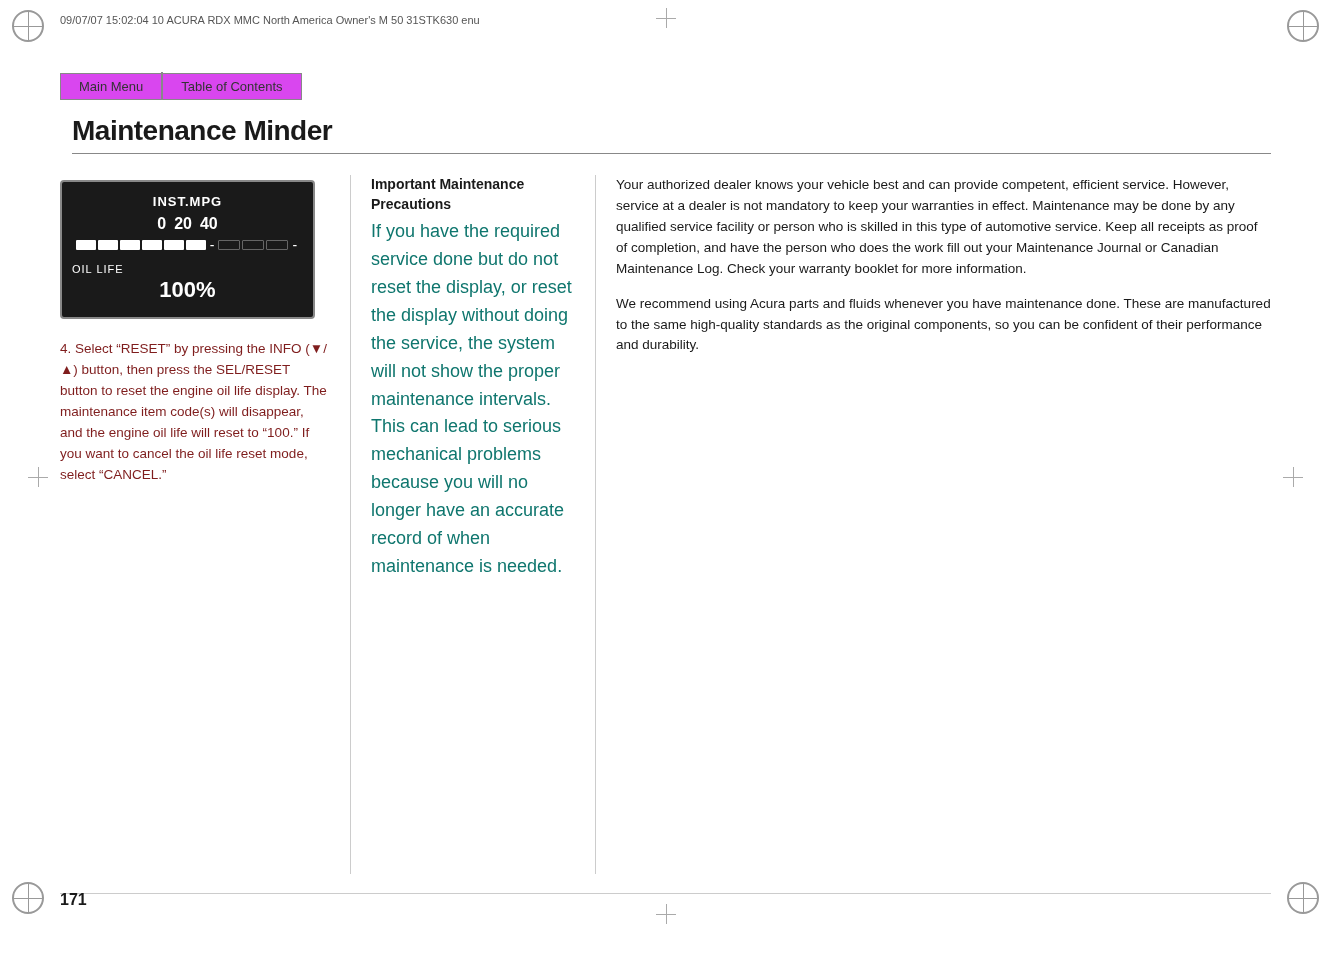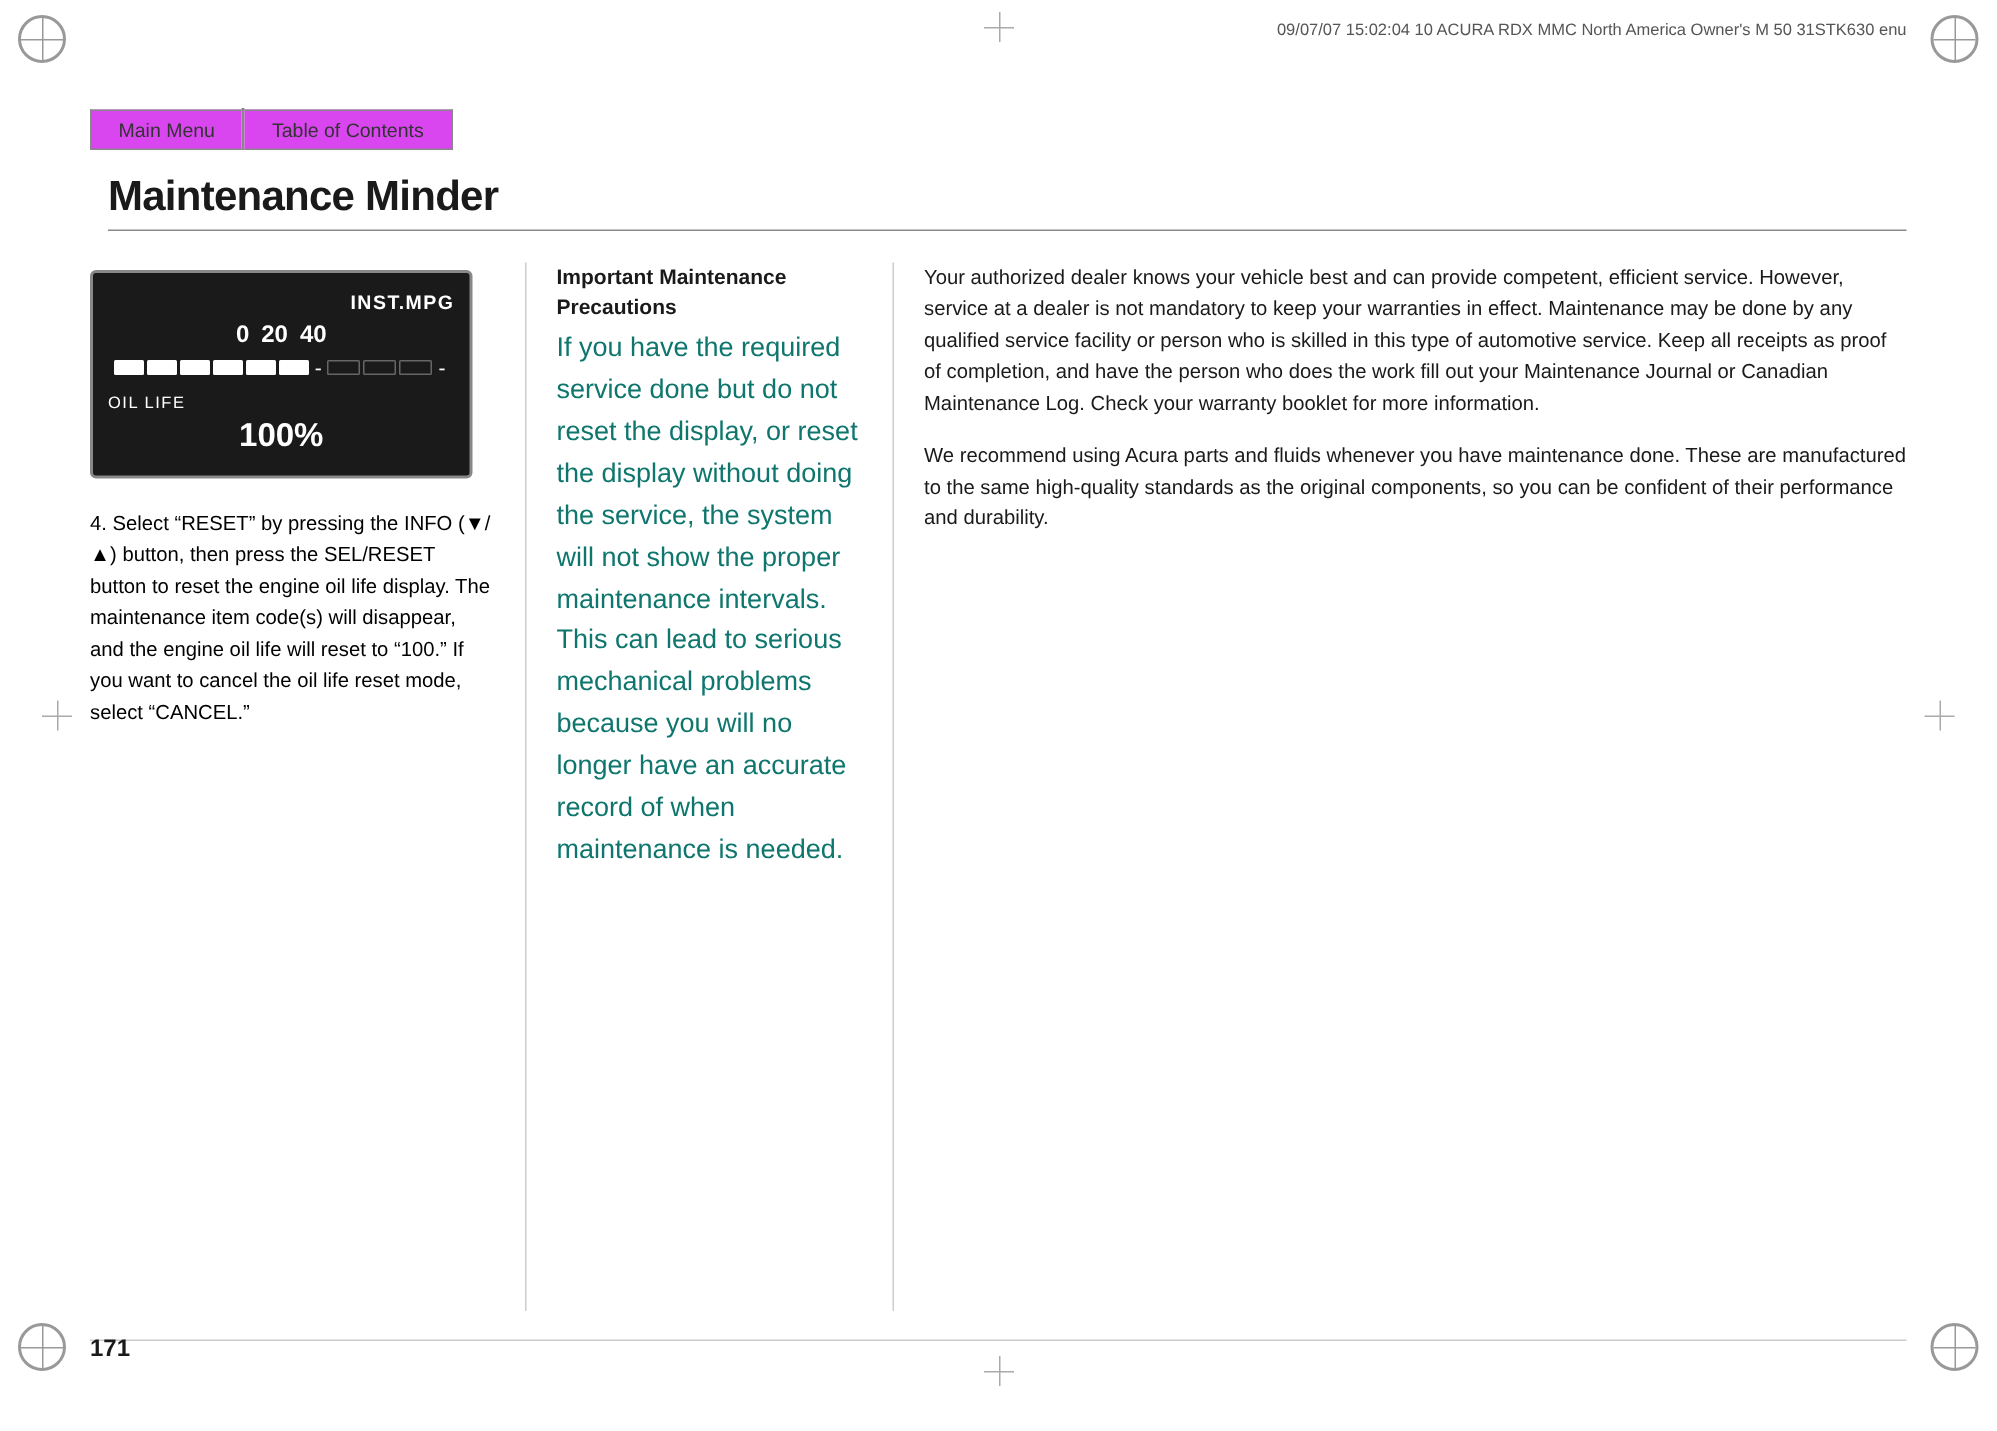--- a/index.html
+++ b/index.html
@@ -23,21 +23,21 @@
       padding: 0;
     }
 
     
     .metadata-bar {
       position: absolute;
       top: 14px;
       left: 60px;
       right: 60px;
       display: flex;
-      justify-content: flex-end;
+      justify-content: flex-start;
       font-size: 11px;
       color: #555;
       font-family: Arial, Helvetica, sans-serif;
     }
 
     
     .corner-decoration {
       position: absolute;
       width: 32px;
       height: 32px;
@@ -179,21 +179,21 @@
       border-radius: 4px;
       padding: 12px 10px 14px;
       margin-bottom: 20px;
       margin-top: 5px;
     }
 
     .display-inst-row {
       color: #ffffff;
       font-size: 13px;
       font-weight: bold;
-      text-align: right;
+      text-align: center;
       letter-spacing: 1px;
       margin-bottom: 6px;
       font-family: Arial, Helvetica, sans-serif;
     }
 
     .display-gauge-row {
       display: flex;
       align-items: center;
       justify-content: center;
       gap: 8px;
@@ -242,21 +242,21 @@
       color: #ffffff;
       font-size: 22px;
       font-weight: bold;
       text-align: center;
       font-family: Arial, Helvetica, sans-serif;
     }
 
     .step-text {
       font-size: 13.5px;
       line-height: 1.55;
-      color: #000000;
+      color: #7f1d1d;
       font-family: Arial, Helvetica, sans-serif;
     }
 
     
     .middle-column {
       width: 246px;
       flex-shrink: 0;
       padding: 0 20px;
       border-left: 1px solid #ccc;
       border-right: 1px solid #ccc;

